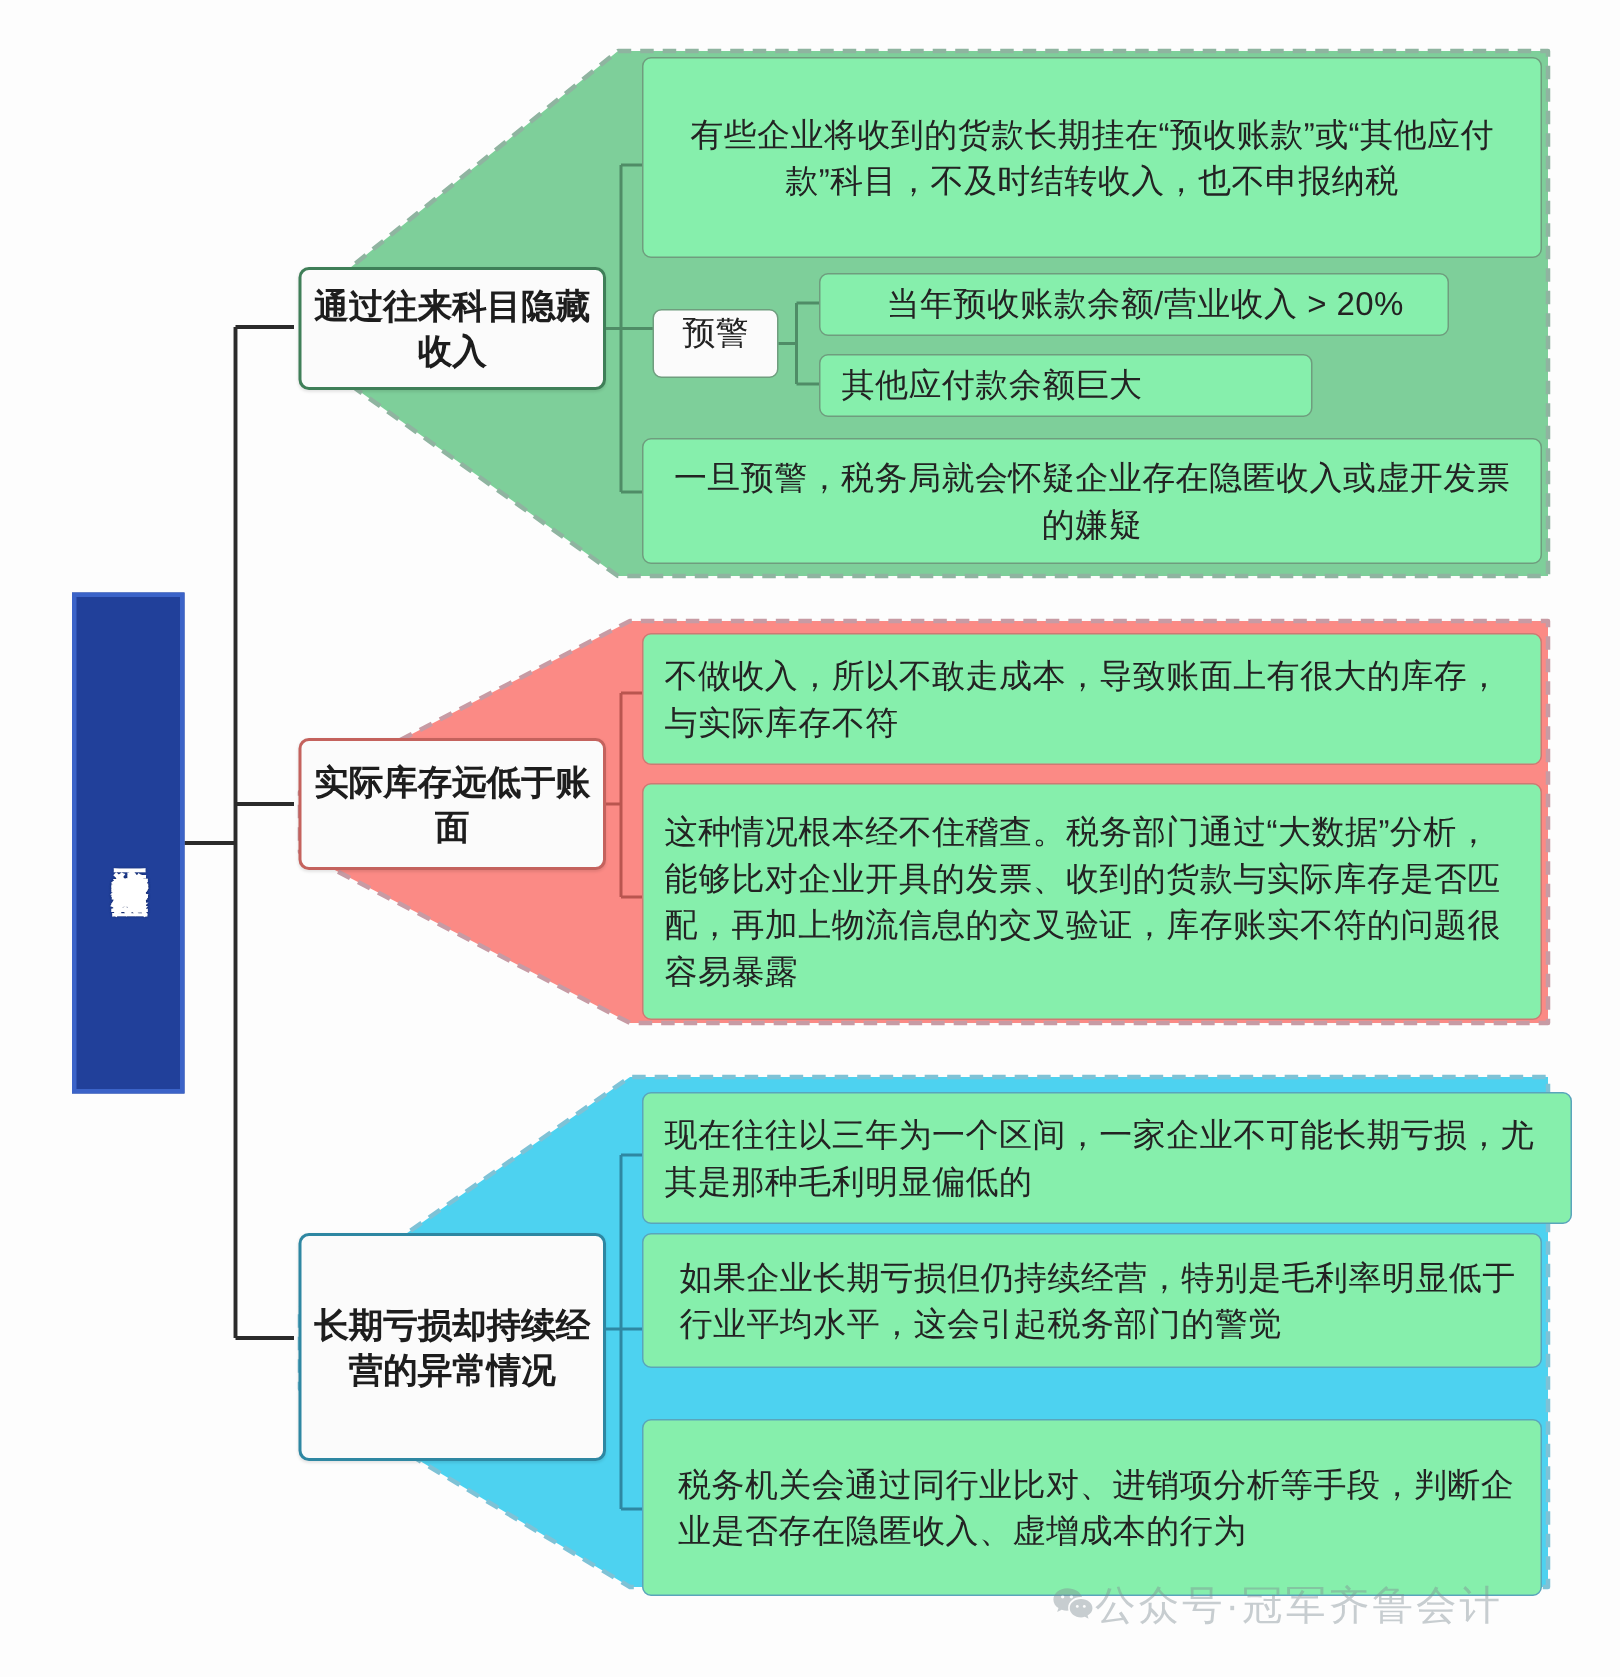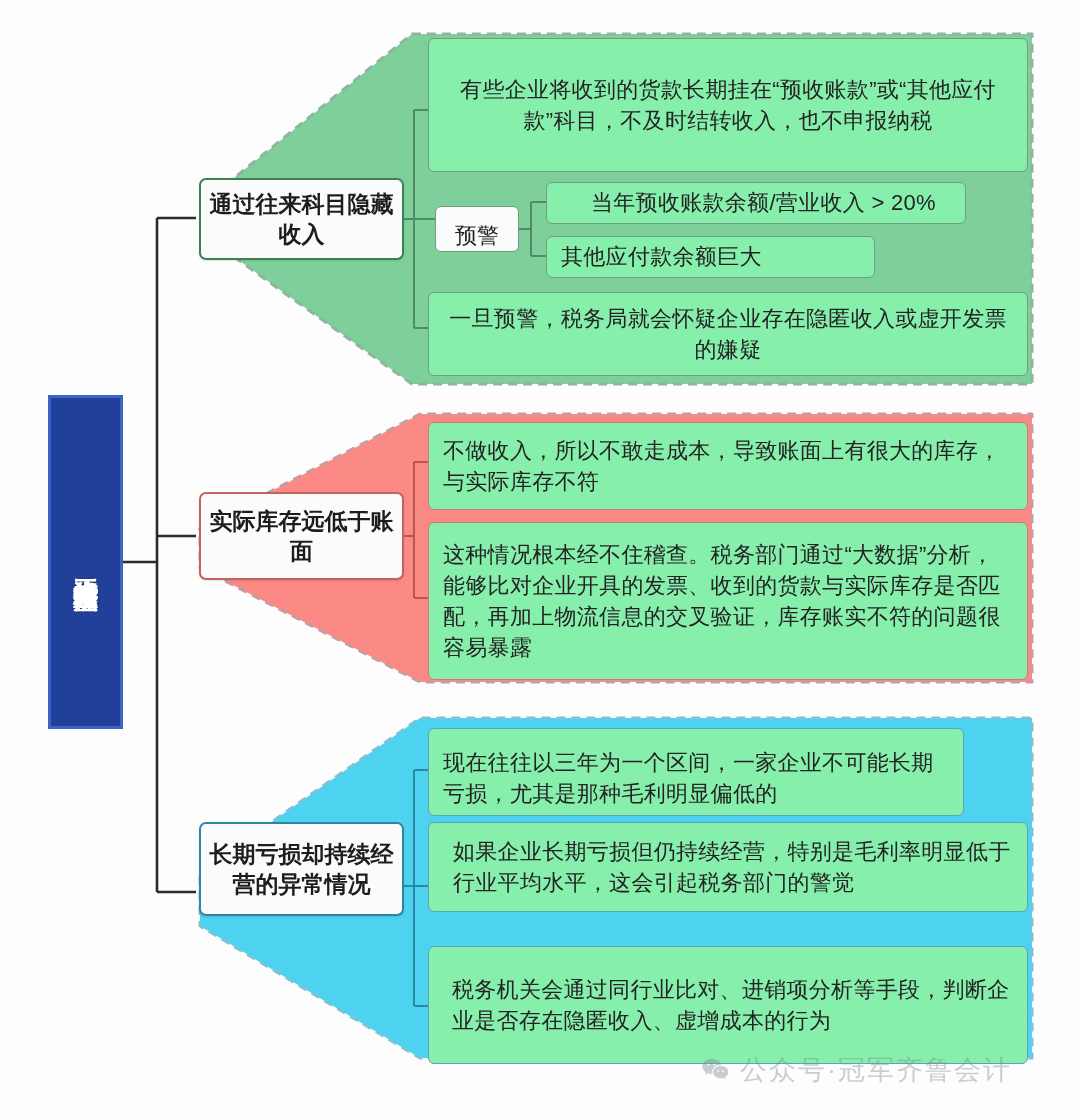--- a/index.html
+++ b/index.html
@@ -103,34 +103,33 @@
   .content-box.center-text { justify-content: center; text-align: center; }
 
   
   .sub-label {
     position: absolute;
     background: #fbfbfb;
     border: 1.6px solid #6f9d7e;
     box-sizing: border-box;
     border-radius: 6px;
     display: flex;
-    align-items: flex-end;
+    align-items: flex-start;
     justify-content: center;
     font-size: 22px;
     color: #232323;
   }
 
   
   .watermark {
     position: absolute;
     left: 700px;
     top: 1052px;
     display: flex;
     align-items: center;
-    gap: 10px;
     opacity: .42;
     pointer-events: none;
   }
   .watermark .wm-text {
     font-size: 27px;
     color: #7f8c93;
     letter-spacing: 2px;
     white-space: nowrap;
   }
   .wechat-icon { width: 30px; height: 30px; }
@@ -231,35 +230,35 @@
   </svg>
 
   <div class="content-box red" style="left:428px; top:422px; width:600px; height:88px;">
     <span>不做收入，所以不敢走成本，导致账面上有很大的库存，与实际库存不符</span>
   </div>
 
   <div class="content-box red" style="left:428px; top:522px; width:600px; height:158px;">
     <span>这种情况根本经不住稽查。税务部门通过“大数据”分析，能够比对企业开具的发票、收到的货款与实际库存是否匹配，再加上物流信息的交叉验证，库存账实不符的问题很容易暴露</span>
   </div>
 
-  <div class="branch-label cyan" style="left:199px; top:822px; width:205px; height:94px;">
+  <div class="branch-label cyan" style="left:199px; top:822px; width:205px; height:152px;">
     <span>长期亏损却持续经营的异常情况</span>
   </div>
 
   <svg style="position:absolute; left:400px; top:726px; width:60px; height:344px; overflow:visible;" viewBox="0 0 60 344" xmlns="http://www.w3.org/2000/svg">
     <g fill="none" stroke="#2e87a2" stroke-width="2">
       <path d="M 4 160 L 14 160"></path>
       <path d="M 14 44 L 14 280"></path>
       <path d="M 14 44 L 28 44"></path>
       <path d="M 14 160 L 28 160"></path>
       <path d="M 14 280 L 28 280"></path>
     </g>
   </svg>
 
-  <div class="content-box cyan" style="left:428px; top:728px; width:536px; height:88px;align-items:flex-end;">
+  <div class="content-box cyan" style="left:428px; top:728px; width:620px; height:88px;">
     <span>现在往往以三年为一个区间，一家企业不可能长期亏损，尤其是那种毛利明显偏低的</span>
   </div>
 
   <div class="content-box cyan" style="left:428px; top:822px; width:600px; height:90px;padding-left:24px;">
     <span>如果企业长期亏损但仍持续经营，特别是毛利率明显低于行业平均水平，这会引起税务部门的警觉</span>
   </div>
 
   <div class="content-box cyan" style="left:428px; top:946px; width:600px; height:118px;padding-left:23px;">
     <span>税务机关会通过同行业比对、进销项分析等手段，判断企业是否存在隐匿收入、虚增成本的行为</span>
   </div>

